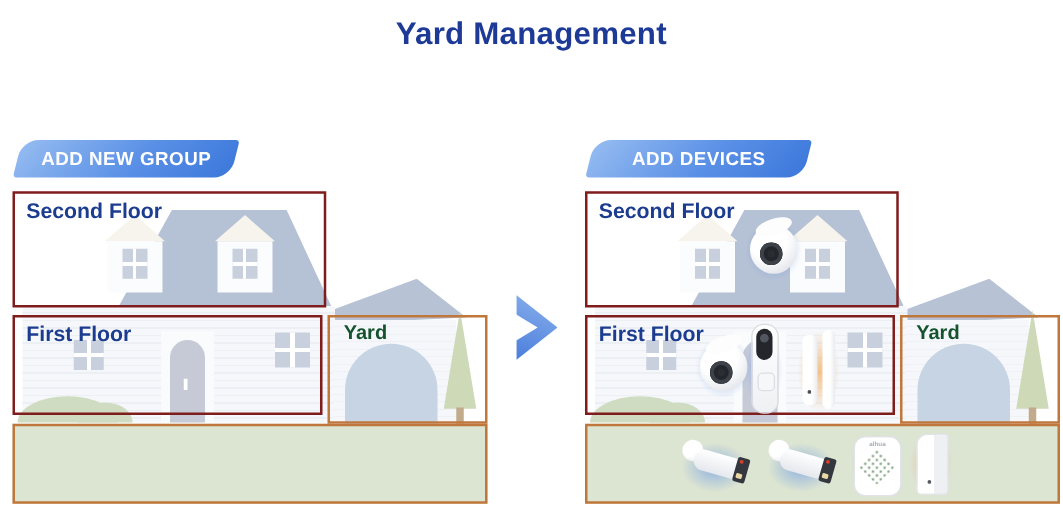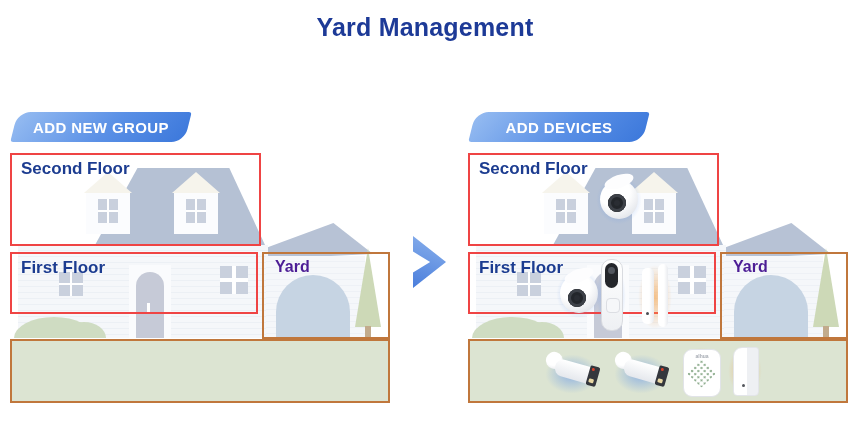--- a/index.html
+++ b/index.html
@@ -22,31 +22,31 @@
     background:linear-gradient(125deg,#96bcf1 0%,#5a90e6 55%,#3c78db 100%);
     transform:skewX(-14deg);border-radius:13px 3px 13px 3px;
   }
   .ribbon-label{
     position:absolute;inset:0;display:flex;align-items:center;justify-content:center;
     transform:skewX(14deg);color:#ffffff;font-weight:bold;font-size:15px;letter-spacing:0.4px;
   }
 
   
   .zone{position:absolute;box-sizing:border-box;z-index:4;}
-  .zone.blue{border:2px solid #ef4444;}
+  .zone.blue{border:2px solid #7f1d1d;}
   .zone.orange{border:2px solid #c0773c;}
   .zone-2f{left:0;top:42px;width:251px;height:93px;}
-  .zone-1f{left:0;top:141px;width:248px;height:62px;}
+  .zone-1f{left:0;top:141px;width:248px;height:80px;}
   .zone-yd{left:252px;top:141px;width:128px;height:87px;}
   .lawn{
     position:absolute;left:0;top:228px;width:380px;height:64px;box-sizing:border-box;
     background:#dce4d2;border:2px solid #c0773c;z-index:1;
   }
   .zone-label{position:absolute;left:9px;top:4px;font-weight:bold;font-size:17px;color:#1c3c90;}
-  .zone-label.yard{color:#4c1d95;font-size:16px;left:11px;}
+  .zone-label.yard{color:#14532d;font-size:16px;left:11px;}
 
   
   .house{position:absolute;inset:0;z-index:2;}
   .house div{position:absolute;}
   .roof-main{
     left:85px;top:57px;width:170px;height:77px;background:#b5c1d4;
     clip-path:polygon(25% 0,79% 0,100% 100%,0 100%);
   }
   .garage-roof{
     left:253px;top:112px;width:110px;height:36px;background:#b7c2d5;

